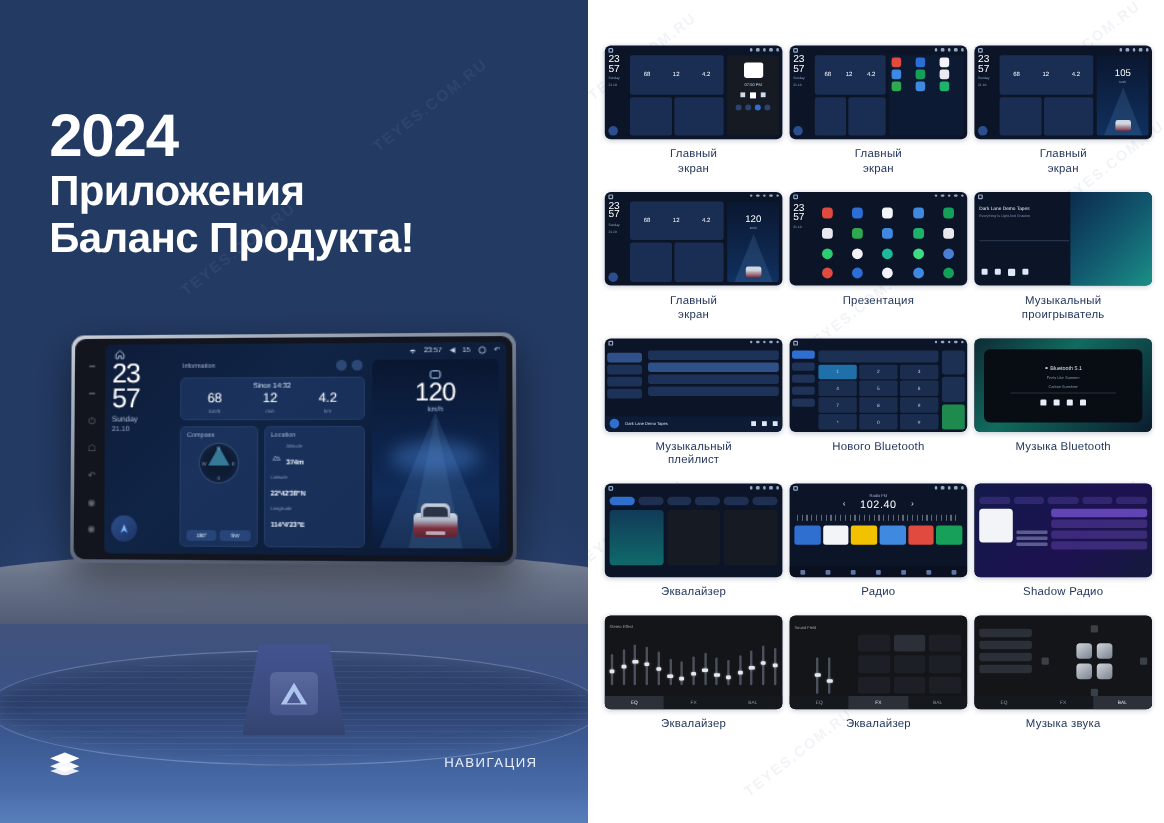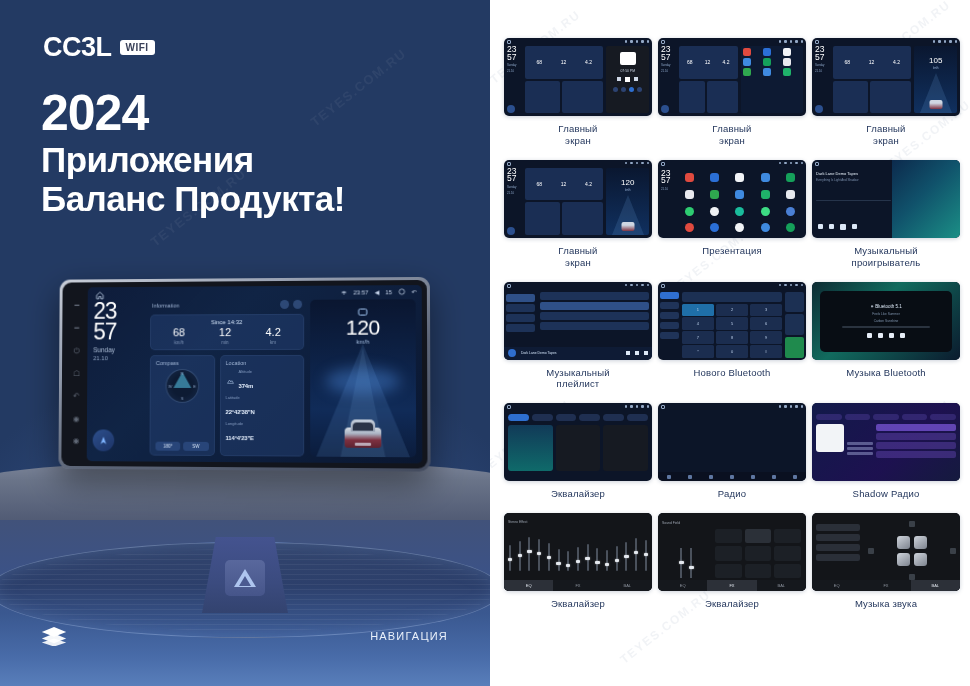--- a/index.html
+++ b/index.html
@@ -278,24 +278,20 @@
 <div id="page">
 
   <div id="left-panel">
 
     <div class="wm" style="left:140px;top:200px;">TEYES.COM.RU</div>
     <div class="wm" style="left:300px;top:80px;">TEYES.COM.RU</div>
     <div class="wm" style="left:30px;top:470px;">TEYES.COM.RU</div>
     <div class="wm" style="left:250px;top:560px;">TEYES.COM.RU</div>
     <div class="wm" style="left:150px;top:630px;">TEYES.COM.RU</div>
 
-    <div class="logo-row">
-      <div class="logo-text">CC3L</div>
-      <div class="logo-badge">WIFI</div>
-    </div>
 
     <div class="hero-copy">
       <div class="hero-year">2024</div>
       <div class="hero-l1">Приложения</div>
       <div class="hero-l2">Баланс Продукта!</div>
     </div>
 
     <div id="dash">
       <div class="dash-top"></div>
       <div class="dash-fascia"></div>
@@ -869,20 +865,37 @@
         <div class="cell">
           <div class="thumb">
             <div class="m-home"></div>
   <div class="m-status">
     <span class="m-dot"></span>
     <span class="m-dot"></span>
     <span class="m-dot"></span>
     <span class="m-dot"></span>
     <span class="m-dot"></span>
   </div>
+            <div class="m-pad">
+        <div style="text-align:center;color:#9fb4d4;font-size:3.4px;">Radio FM</div>
+        <div style="display:flex;align-items:center;justify-content:center;gap:12px;">
+          <span style="color:#cfe0f5;font-size:7px;">‹</span>
+          <span class="rfreq" style="margin:0">102.40</span>
+          <span style="color:#cfe0f5;font-size:7px;">›</span>
+              </div>
+        <div class="rscale"></div>
+        <div class="rtiles">
+          <div class="rtile" style="background:#2f6fd0"></div>
+                <div class="rtile" style="background:#f2f4f7"></div>
+                <div class="rtile" style="background:#f2c200"></div>
+                <div class="rtile" style="background:#3f8ae0"></div>
+                <div class="rtile" style="background:#e04a3f"></div>
+                <div class="rtile" style="background:#17a05a"></div>
+              </div>
+            </div>
       <div class="rbar">
         <span></span>
               <span></span>
               <span></span>
               <span></span>
               <span></span>
               <span></span>
               <span></span>
             </div>
           </div>

